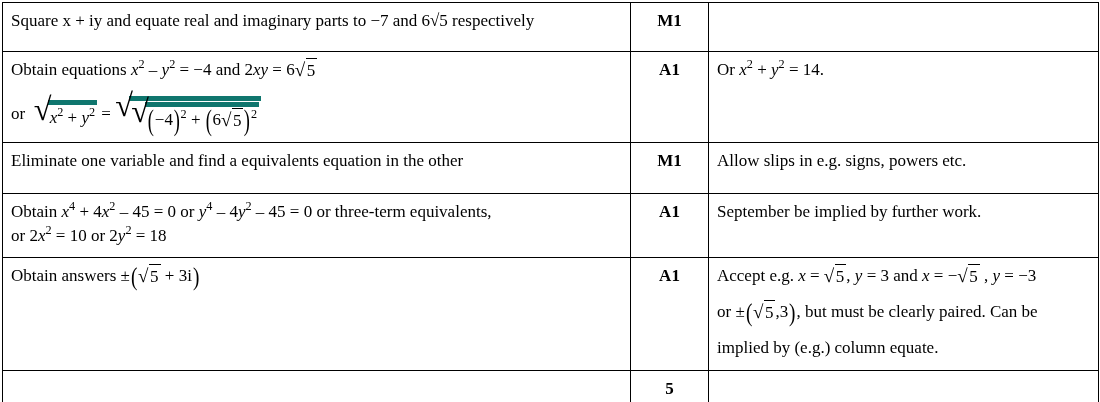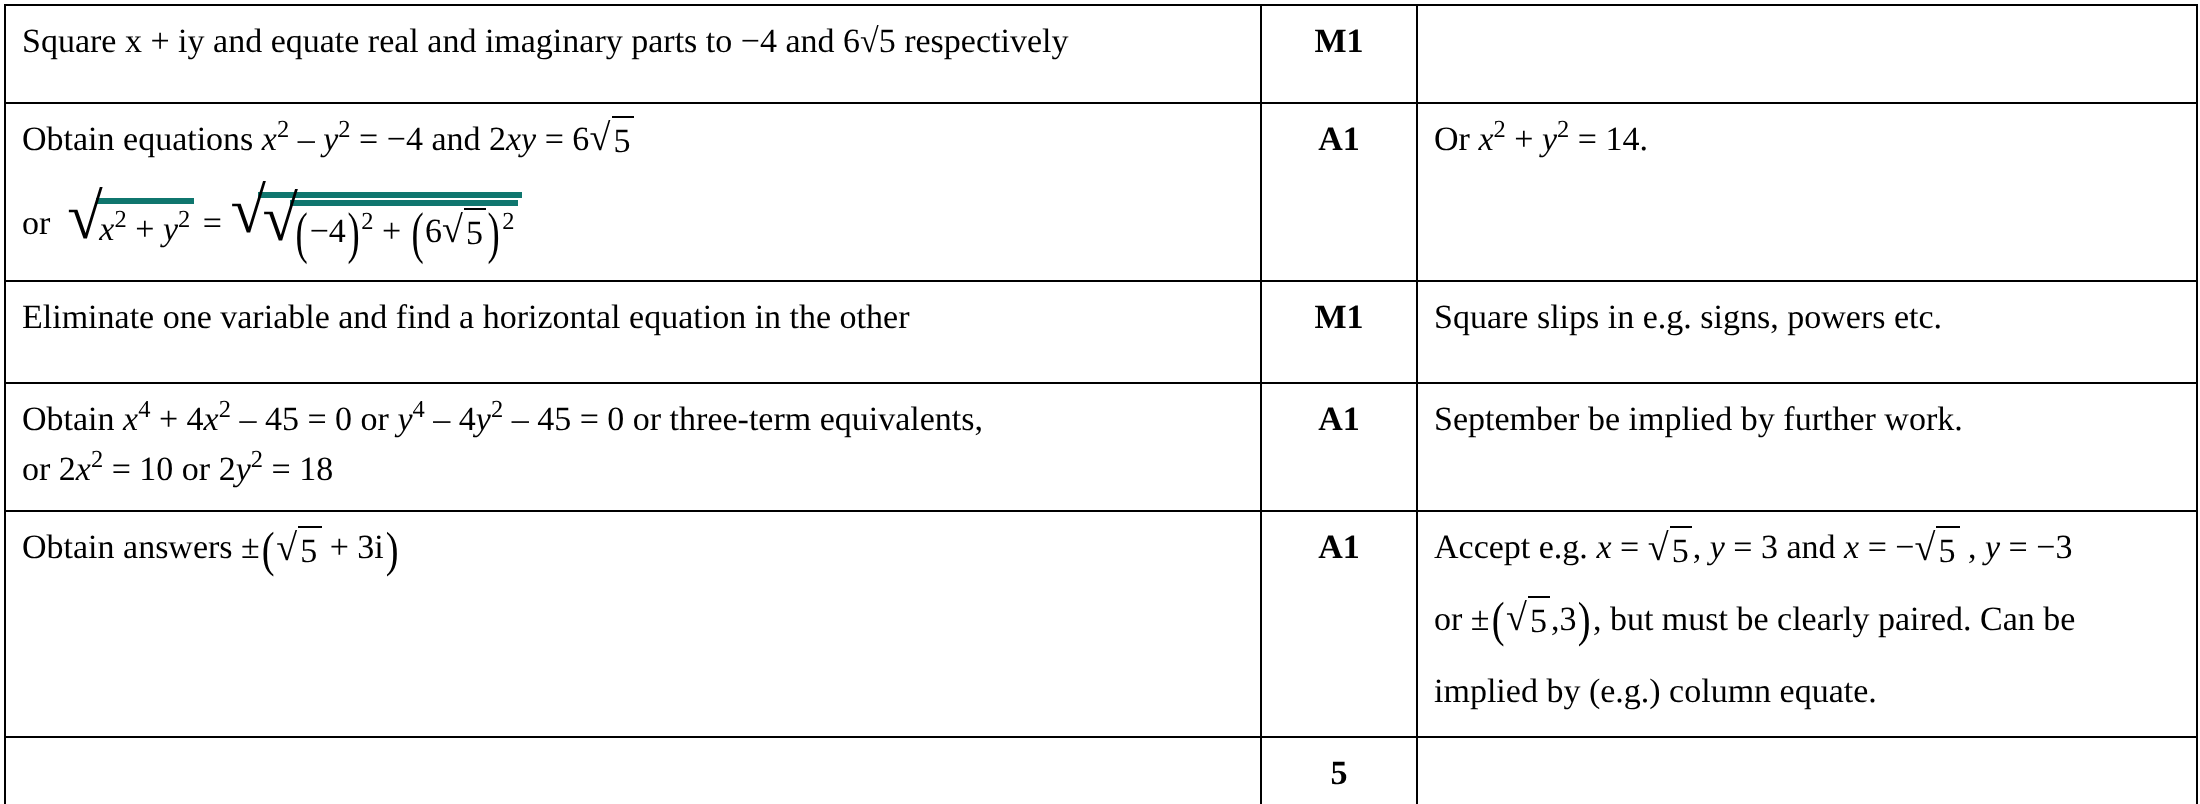--- a/index.html
+++ b/index.html
@@ -86,21 +86,21 @@
   .bigsqrt::before {
     content: "\221A";
     position: absolute;
     left: 0;
     top: -5px;
     font-size: 1.9em;
     line-height: 0.92;
   }
   .bigsqrt > .rad {
     display: inline-block;
-    border-top: 3px solid #0f766e;
+    border-top: 5px solid #0f766e;
     padding: 1px 2px 0 2px;
   }
   sup { font-size: 0.72em; vertical-align: super; line-height: 0; }
   .paren-big {
     display: inline-block;
     font-size: 1.45em;
     vertical-align: middle;
     line-height: 0.8;
     transform: scaleX(0.78);
   }
@@ -120,21 +120,21 @@
   <table class="mark-scheme">
     <colgroup>
       <col class="c-work">
       <col class="c-mark">
       <col class="c-note">
     </colgroup>
     <tbody>
 
       <tr class="r1">
         <td class="work">
-          <span class="line">Square x + iy and equate real and imaginary parts to −4 and 6√5  respectively</span>
+          <span class="line">Square x + iy and equate real and imaginary parts to −7 and 6√5  respectively</span>
         </td>
         <td class="mark">M1</td>
         <td class="note"></td>
       </tr>
 
       <tr class="r2">
         <td class="work">
           <span class="line">Obtain equations <i>x</i><sup>2</sup> – <i>y</i><sup>2</sup> = −4 and 2<i>xy</i> = 6<span class="sqrt"><span class="rad">5</span></span></span>
           <span class="line eq-line2">or&nbsp;
             <span class="bigsqrt"><span class="rad"><i>x</i><sup>2</sup> + <i>y</i><sup>2</sup></span></span>
@@ -143,25 +143,25 @@
           </span>
         </td>
         <td class="mark right-align">A1</td>
         <td class="note">
           <span class="line">Or <i>x</i><sup>2</sup> + <i>y</i><sup>2</sup> = 14.</span>
         </td>
       </tr>
 
       <tr class="r3">
         <td class="work">
-          <span class="line">Eliminate one variable and find a horizontal equation in the other</span>
+          <span class="line">Eliminate one variable and find a equivalents equation in the other</span>
         </td>
         <td class="mark right-align">M1</td>
         <td class="note">
-          <span class="line">Square slips in e.g. signs, powers etc.</span>
+          <span class="line">Allow slips in e.g. signs, powers etc.</span>
         </td>
       </tr>
 
       <tr class="r4">
         <td class="work">
           <span class="line">Obtain <i>x</i><sup>4</sup> + 4<i>x</i><sup>2</sup> – 45 = 0 or <i>y</i><sup>4</sup> – 4<i>y</i><sup>2</sup> – 45 = 0 or three-term equivalents,</span>
           <span class="line">or 2<i>x</i><sup>2</sup> = 10 or 2<i>y</i><sup>2</sup> = 18</span>
         </td>
         <td class="mark right-align">A1</td>
         <td class="note">

